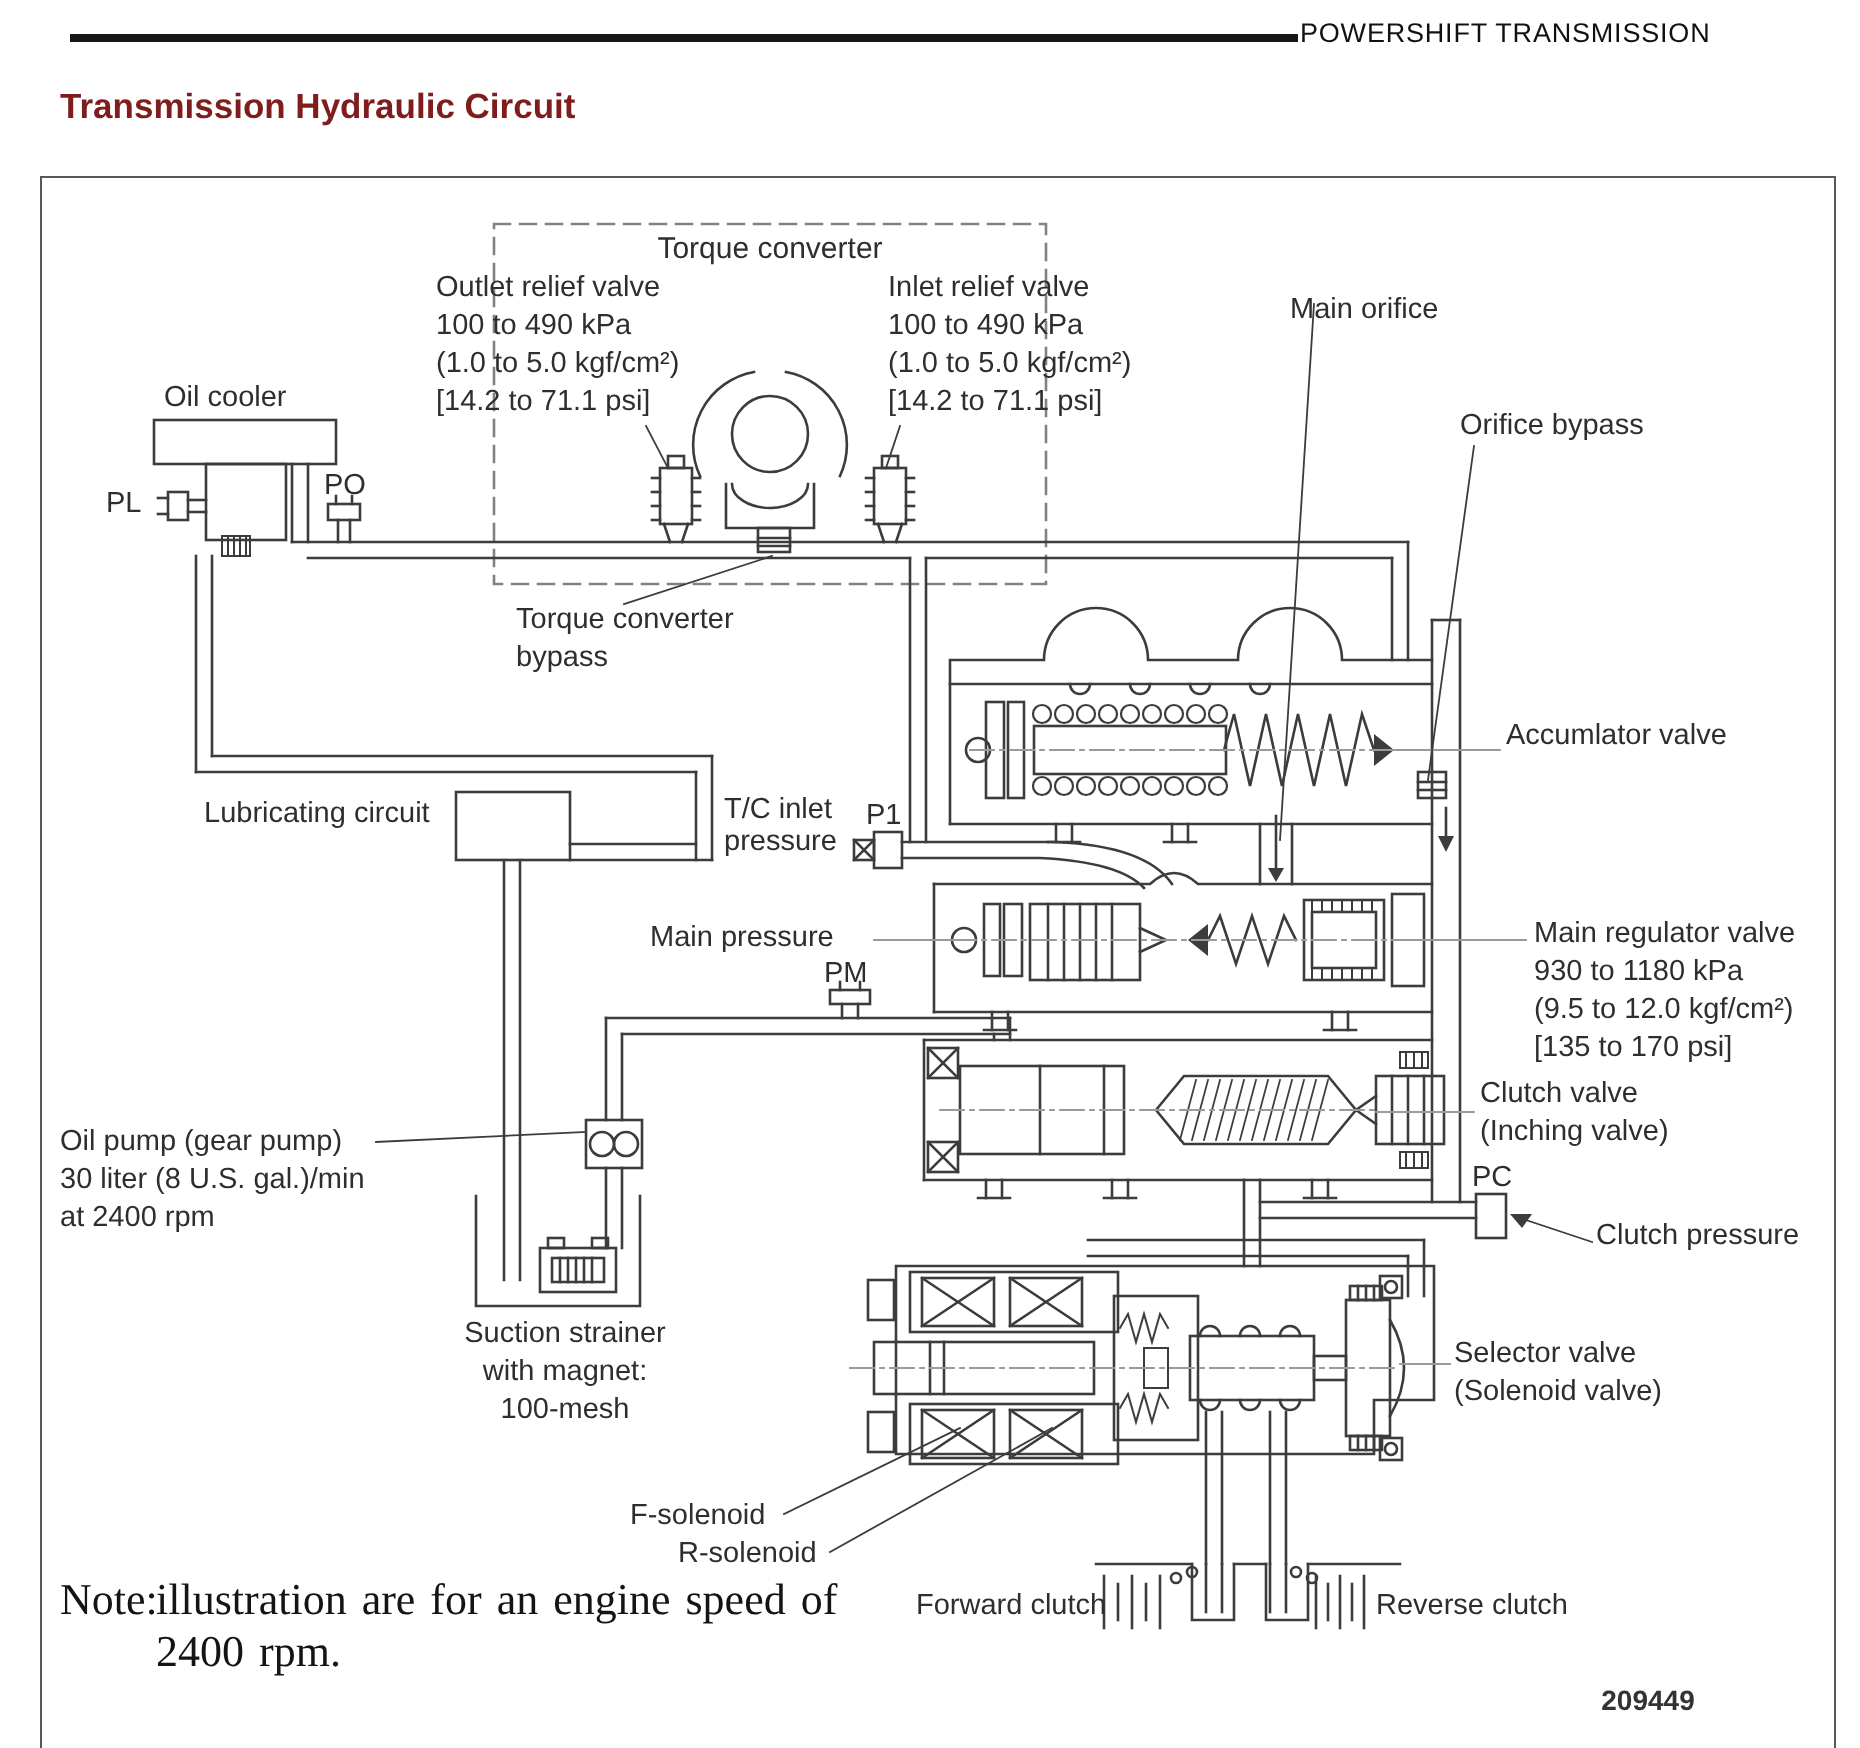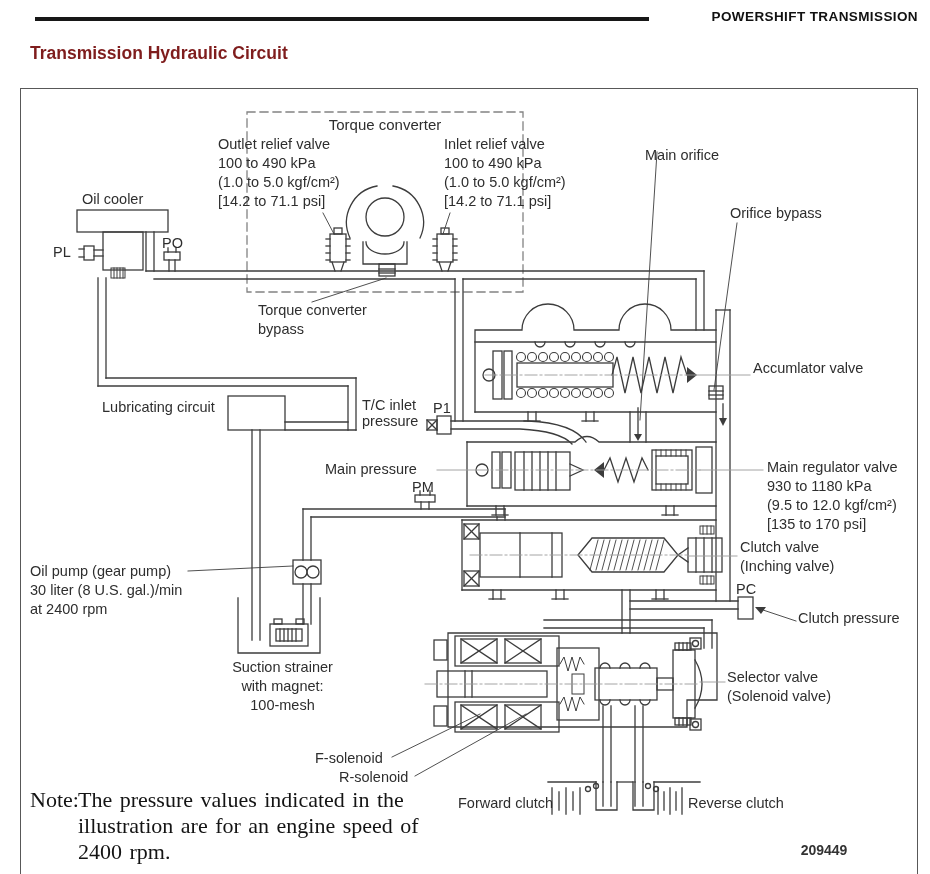--- a/index.html
+++ b/index.html
@@ -1,20 +1,20 @@
 <!DOCTYPE html>
 <html><head>
 <meta charset="utf-8">
 <style>
   html,body{margin:0;padding:0;}
   body{width:930px;height:874px;position:relative;background:#fff;overflow:hidden;
        font-family:"Liberation Sans",sans-serif;color:#2e2e2e;}
   .hdr-line{position:absolute;left:35px;top:17px;width:614px;height:4px;background:#171717;}
-  .hdr-text{position:absolute;left:650px;top:9px;width:268px;text-align:right;
-            font-weight:bold;font-size:13.5px;letter-spacing:.4px;color:#111;white-space:nowrap;}
+  .hdr-text{position:absolute;left:650px;top:9px;width:268px;
+            font-weight:normal;font-size:13.5px;letter-spacing:.4px;color:#111;white-space:nowrap;}
   .page-title{position:absolute;left:30px;top:43px;font-weight:bold;font-size:17.5px;color:#7f1d1d;white-space:nowrap;}
   .fig-box{position:absolute;left:20px;top:88px;width:896px;height:800px;border:1.4px solid #585858;}
   svg.art{position:absolute;left:0;top:0;z-index:1;}
   .lbl{position:absolute;z-index:2;font-size:14.5px;line-height:19px;white-space:nowrap;color:#2e2e2e;}
   .lbl.small-lh{line-height:16px;}
   .lbl.center{text-align:center;}
   .note-prefix,.note-lines{position:absolute;z-index:2;font-family:"Liberation Serif",serif;
        font-size:22px;line-height:26px;color:#141414;white-space:nowrap;word-spacing:2px;}
   .fig-num{position:absolute;z-index:2;left:780px;top:842px;width:88px;text-align:center;font-size:14px;color:#333;font-weight:bold;}
 </style>
@@ -545,17 +545,16 @@
   <div>(Solenoid valve)</div>
 </div>
 
 <div class="lbl" style="left:315px;top:749px">F-solenoid</div>
 <div class="lbl" style="left:339px;top:768px">R-solenoid</div>
 <div class="lbl" style="left:458px;top:794px">Forward clutch</div>
 <div class="lbl" style="left:688px;top:794px">Reverse clutch</div>
 
 <div class="note-prefix" style="left:30px;top:787px">Note:</div>
 <div class="note-lines" style="left:78px;top:787px">
-  <div>The pressure values indicated in the</div>
   <div>illustration are for an engine speed of</div>
   <div>2400 rpm.</div>
 </div>
 <div class="fig-num">209449</div>
 
 </body></html>

